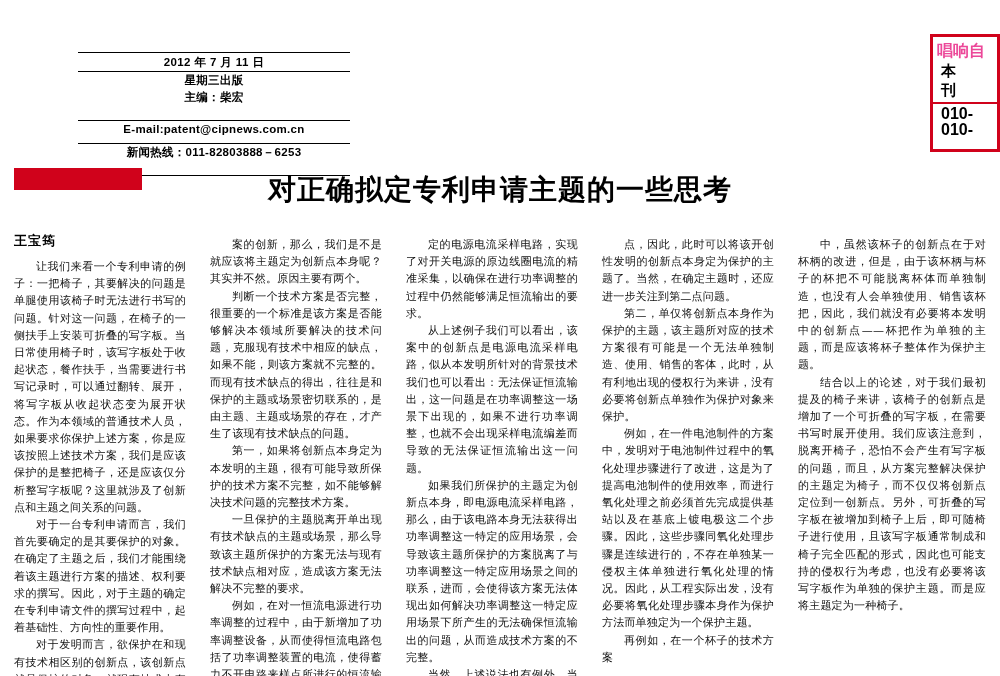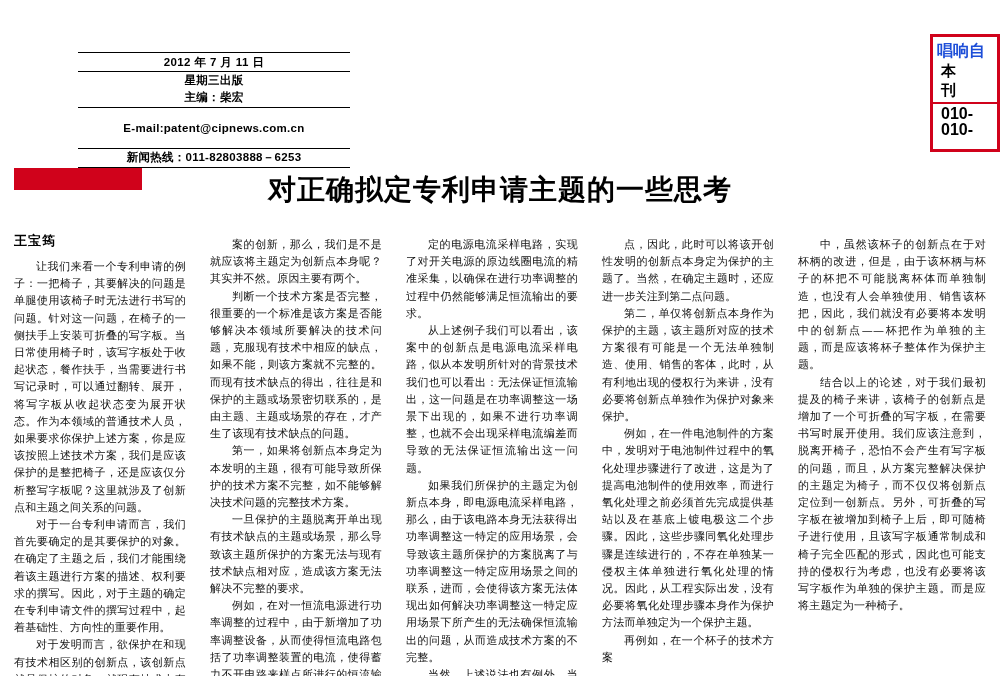--- a/index.html
+++ b/index.html
@@ -50,26 +50,25 @@
   }
   .mast-row {
     text-align: center;
     font-size: 11.5px;
     font-weight: bold;
     line-height: 17px;
     letter-spacing: 0.3px;
   }
   .mast-row.mail {
     border-bottom: 1.5px solid #000;
-    padding-bottom: 11px;
-    margin-top: 12px;
+    padding-bottom: 5px;
   }
   .mast-row.hot {
     border-bottom: 1.5px solid #000;
-    padding-bottom: 1px;
+    padding-bottom: 14px;
   }
 
   
   .mast-title {
     position: absolute;
     left: 390px;
     top: 30px;
     font-family: "DejaVu Sans", sans-serif;
     font-size: 80px;
     font-weight: bold;
@@ -88,21 +87,21 @@
     position: absolute;
     left: 930px;
     top: 26px;
     width: 70px;
     height: 118px;
     border: 3px solid #d0021b;
     box-sizing: border-box;
     overflow: hidden;
   }
   .mast-right .r1 {
-    color: #1d4ed8;
+    color: #ec4899;
     font-family: "Liberation Sans", sans-serif;
     font-weight: bold;
     font-size: 16px;
     line-height: 20px;
     padding: 4px 12px 0 4px;
     white-space: nowrap;
   }
   .mast-right .r2, .mast-right .r3 {
     font-family: "Liberation Sans", sans-serif;
     font-weight: bold;

